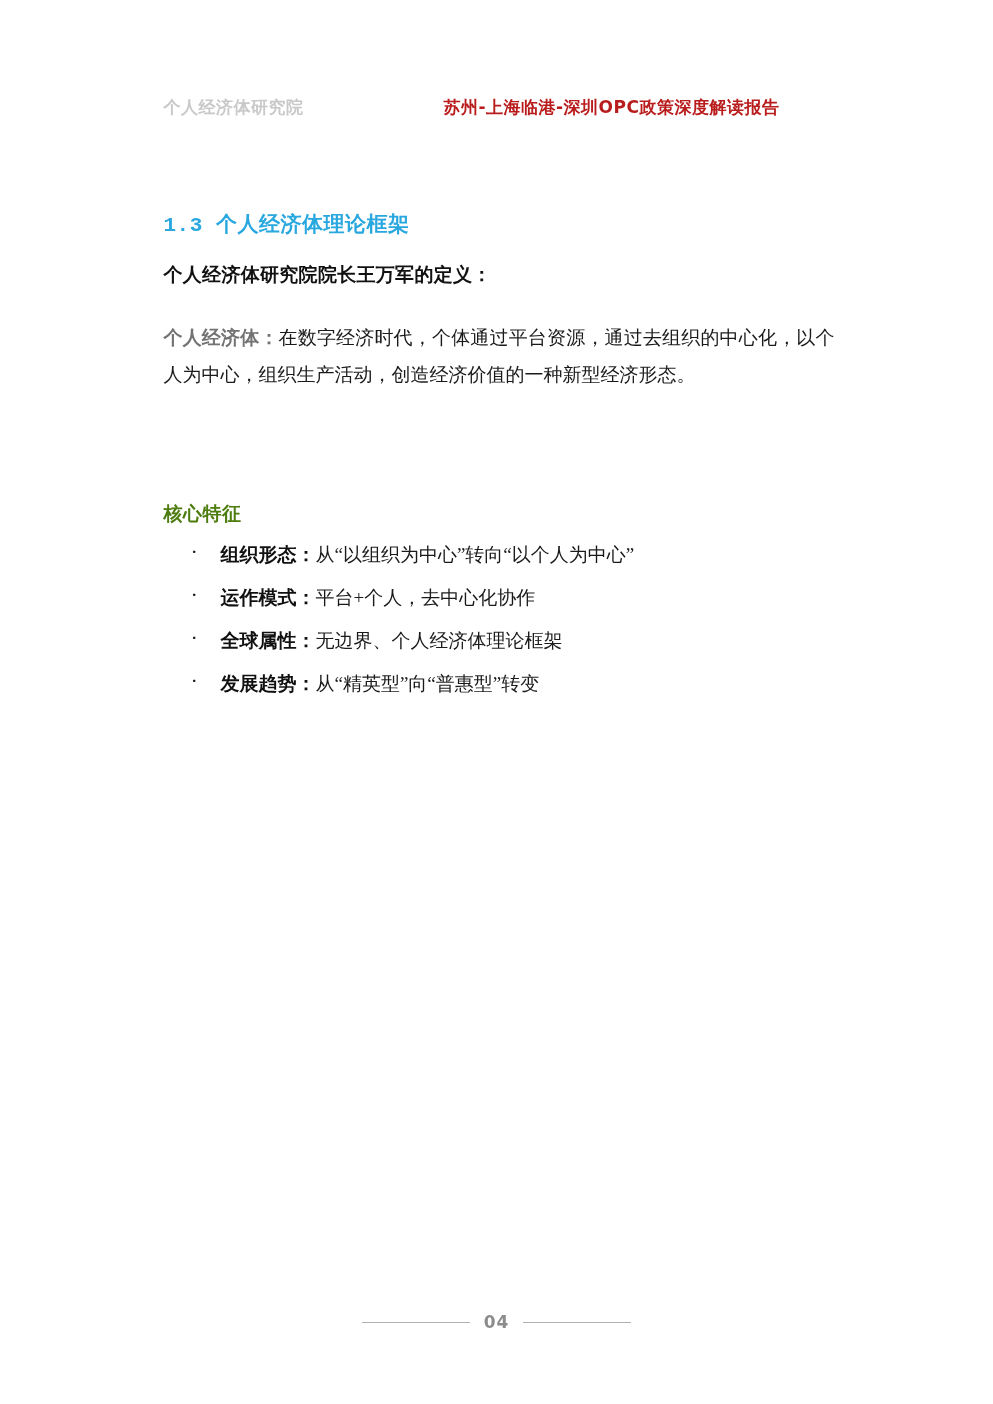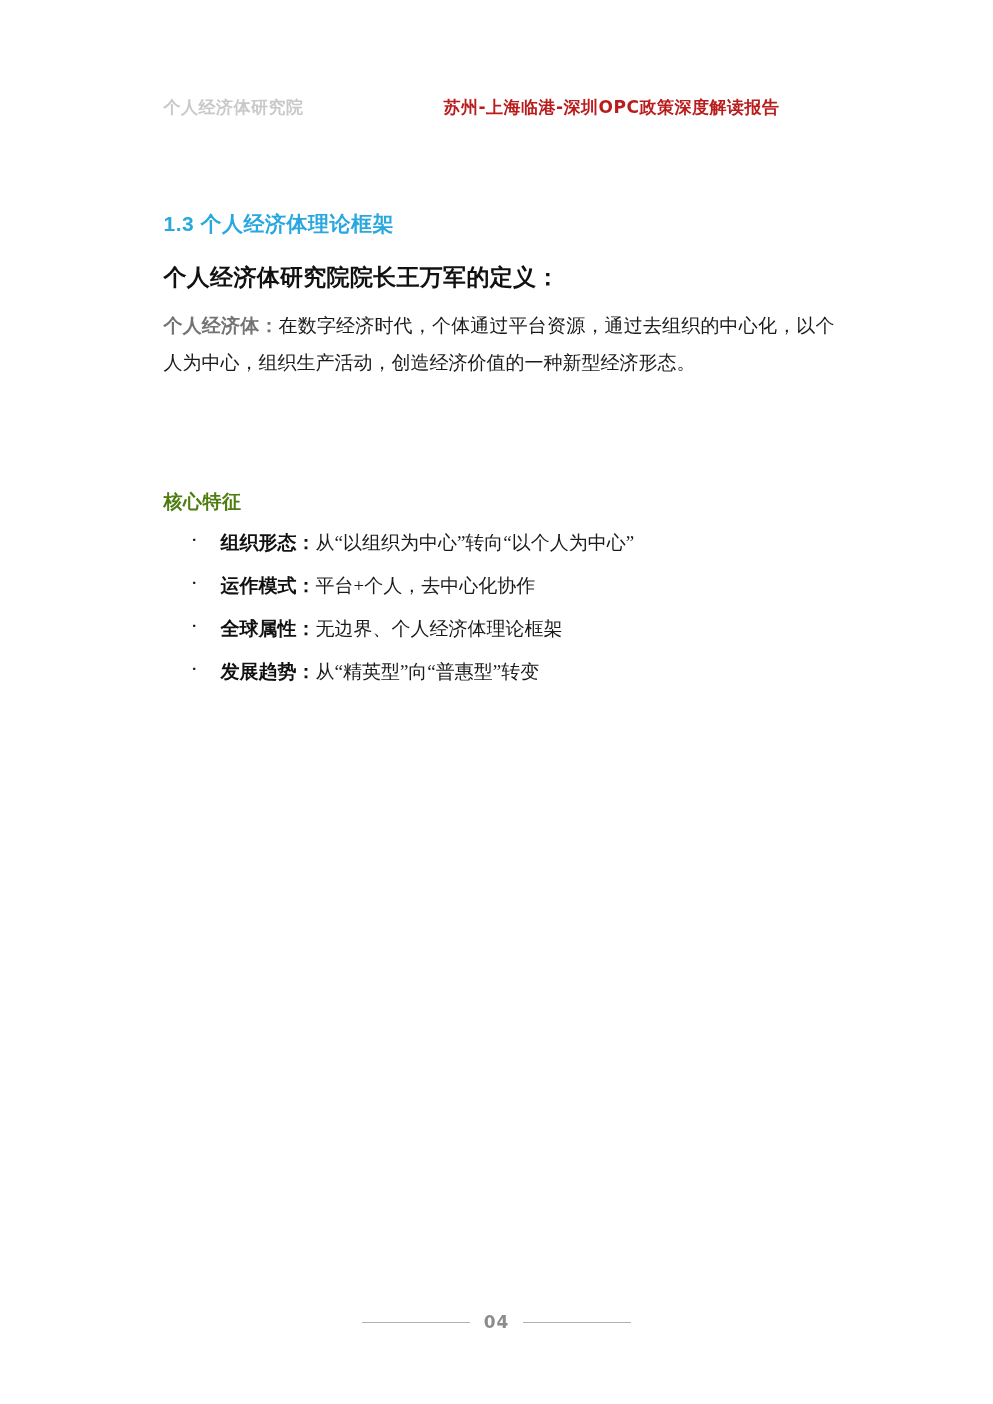--- a/index.html
+++ b/index.html
@@ -47,33 +47,33 @@
   
   .content {
     position: absolute;
     top: 210px;
     left: 95px;
     right: 90px;
   }
 
   .section-title {
     color: #29a7df;
-    font-family: Liberation Sans, sans-serif;
+    font-family: Liberation Mono, monospace;
     font-weight: bold;
     font-size: 21px;
     letter-spacing: 0.5px;
     margin: 0 0 24px 0;
   }
 
   .definition-label {
     font-family: Liberation Serif, serif;
     font-weight: bold;
-    font-size: 23px;
+    font-size: 19px;
     color: #111111;
-    margin: 0 0 14px 0;
+    margin: 0 0 31px 0;
     letter-spacing: 0.3px;
   }
 
   .definition-body {
     font-size: 19px;
     line-height: 1.95;
     color: #1a1a1a;
     text-align: justify;
     margin: 0;
   }

